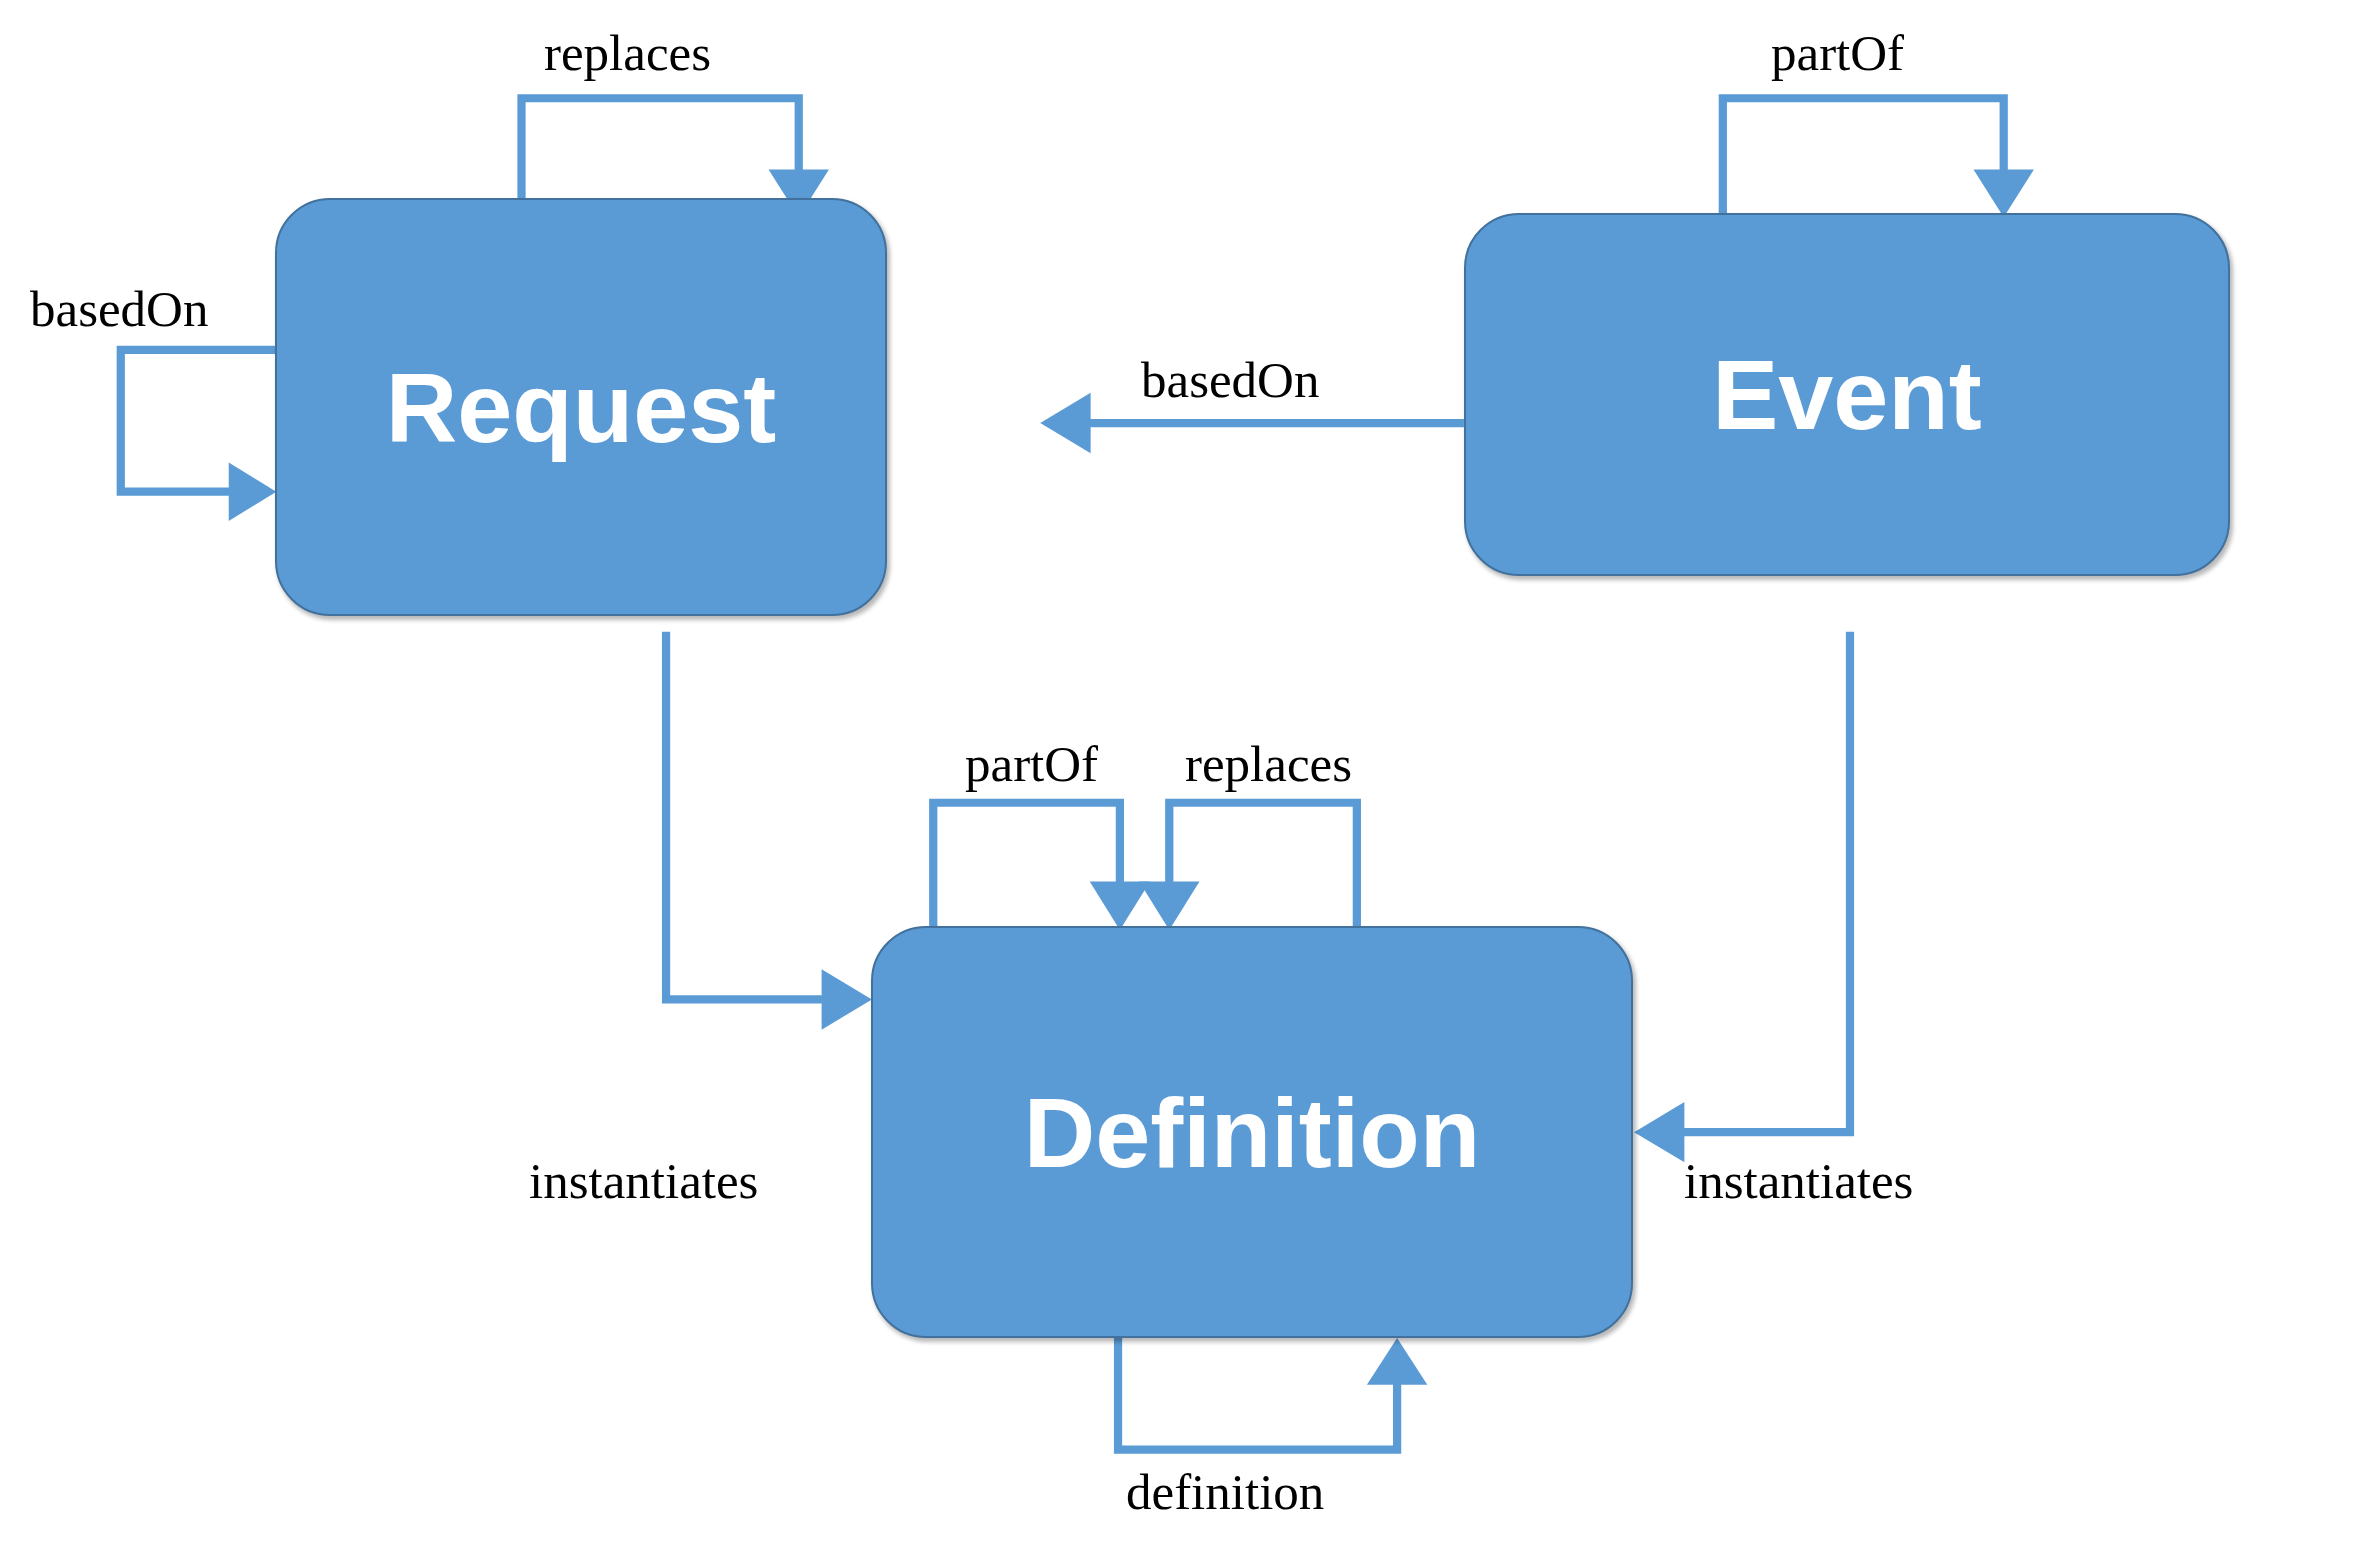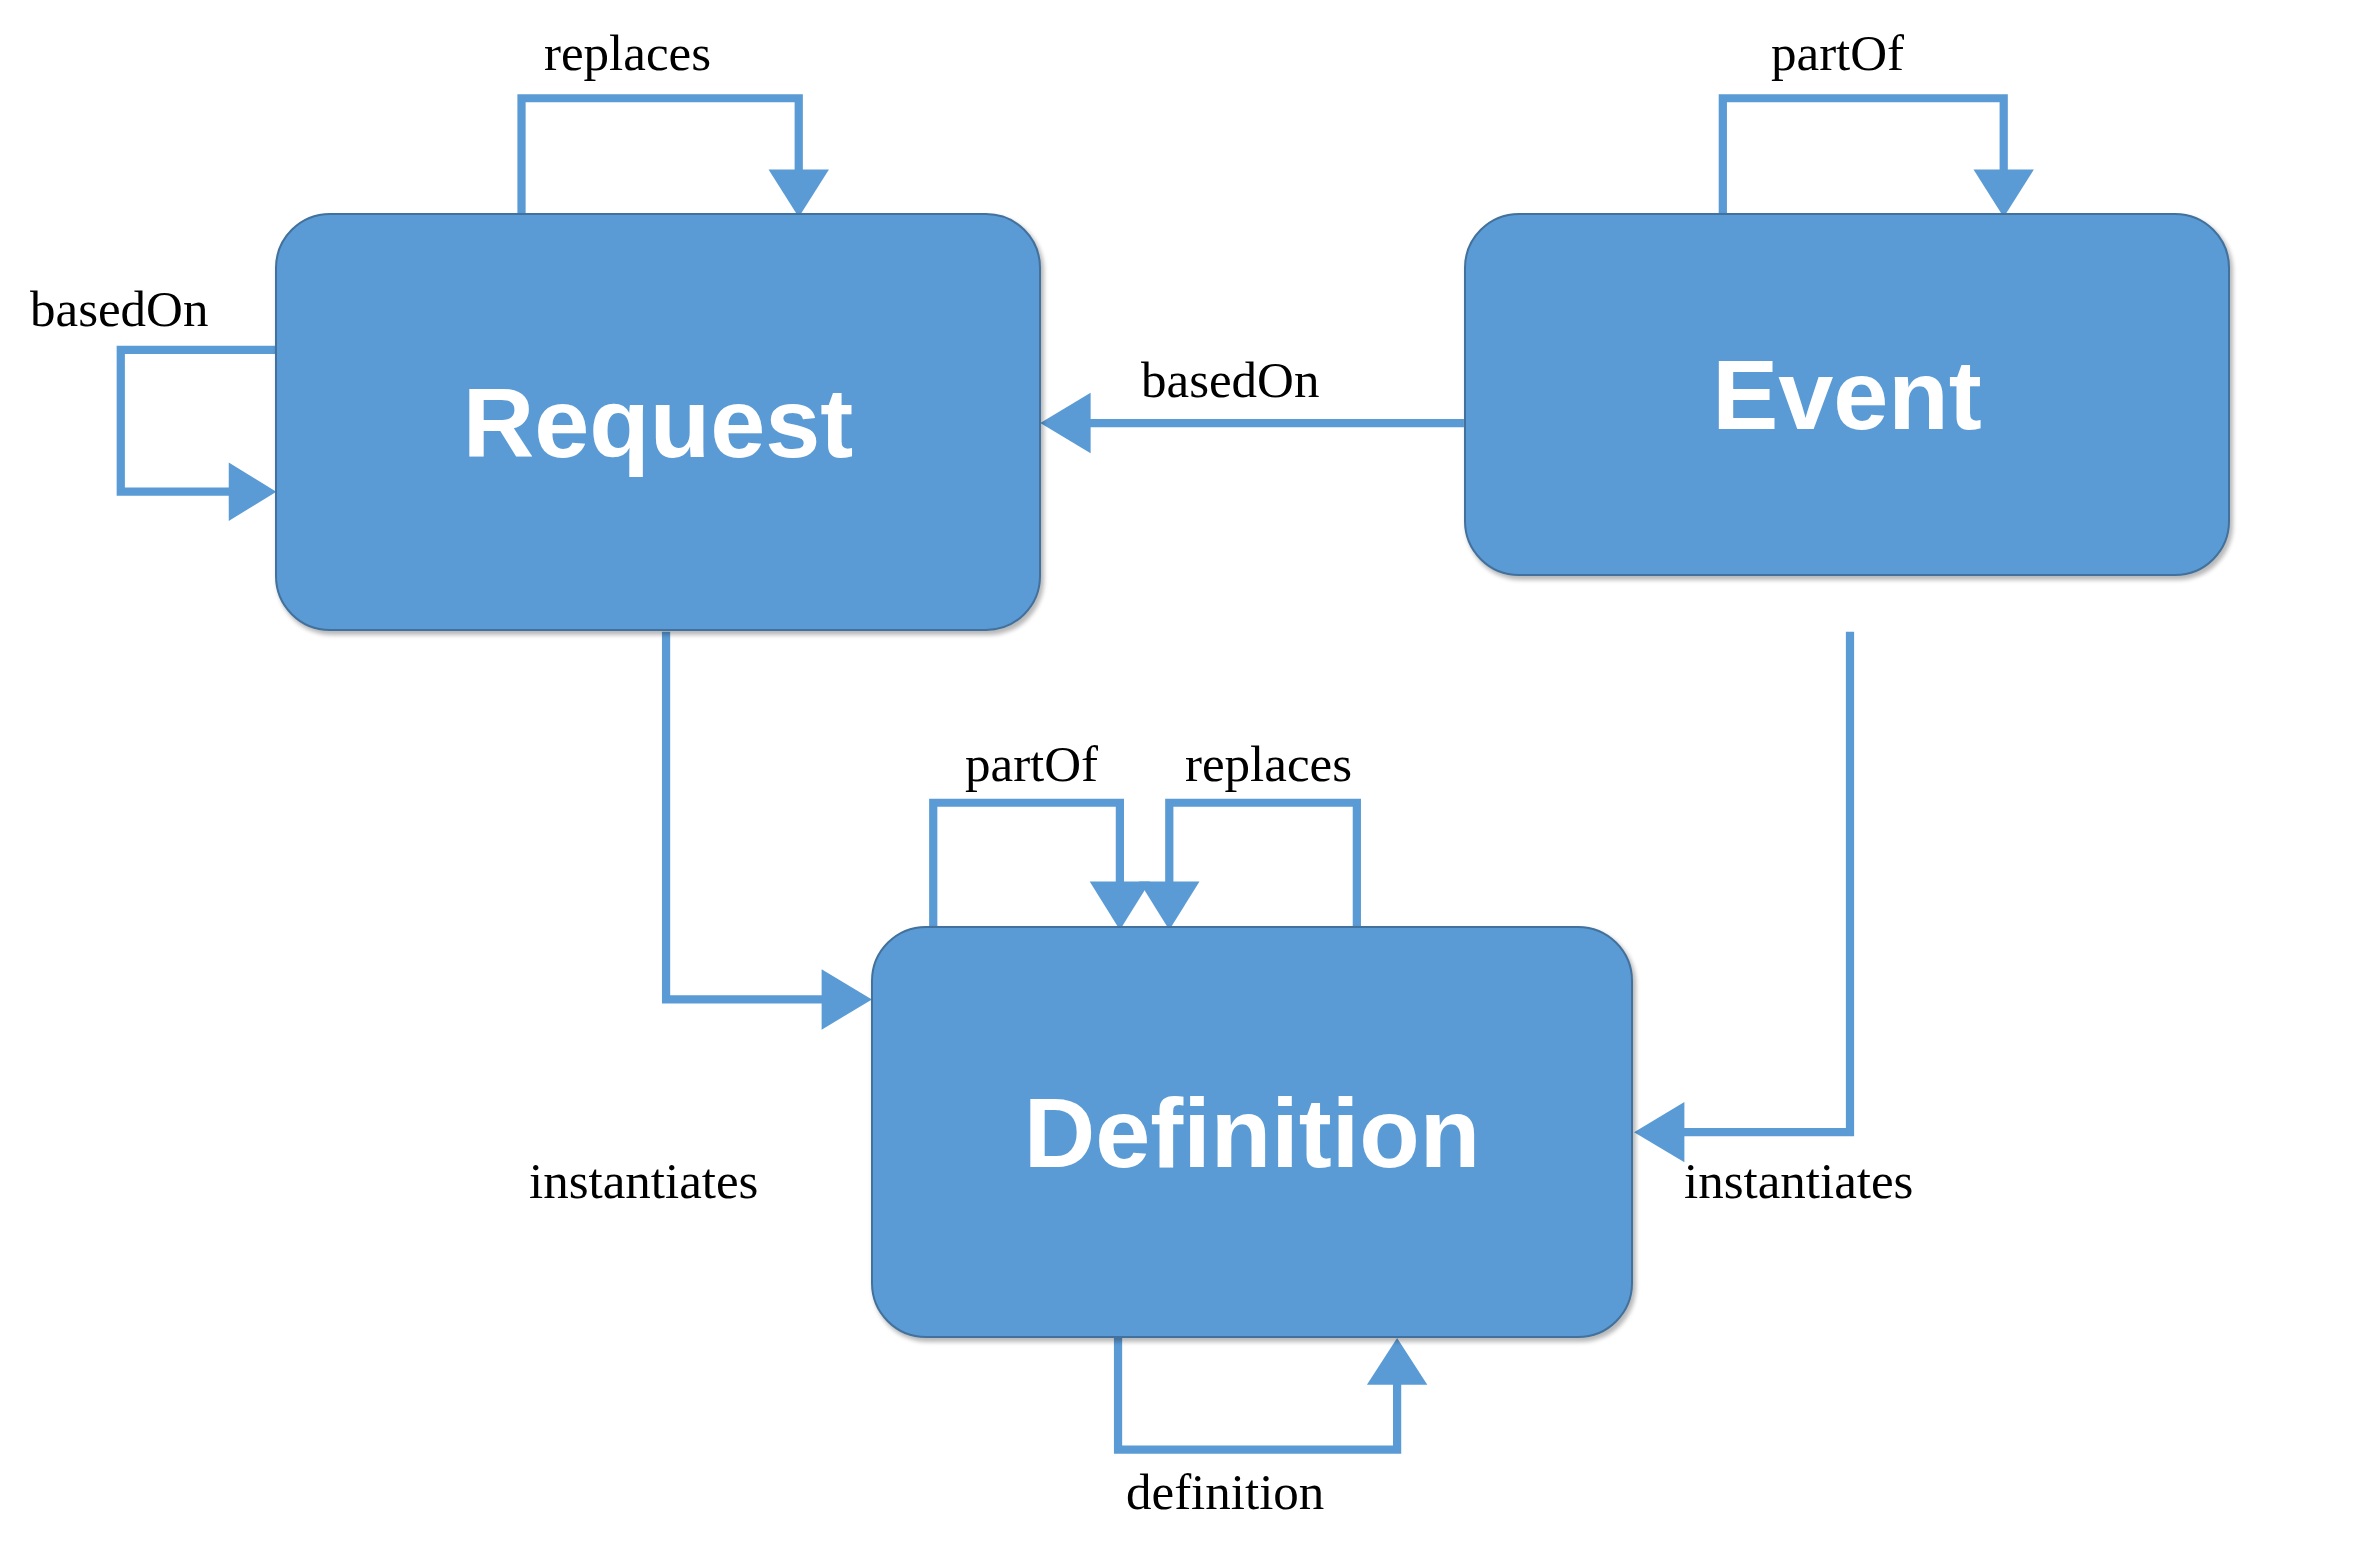--- a/index.html
+++ b/index.html
@@ -91,21 +91,21 @@
       </g>
 
       <g>
         <path d="M 1222 1460 L 1222 1584 L 1527 1584 L 1527 1495"></path>
         <polygon points="1527,1462 1494,1513 1560,1513" fill="#5B9BD5" stroke="none"></polygon>
       </g>
 
     </g>
   </svg>
 
-  <div class="node" style="left:275px;top:213px;width:766px;height:418px;">
+  <div class="node" style="left:275px;top:198px;width:612px;height:418px;">
     <span class="node-label">Request</span>
   </div>
 
   <div class="node" style="left:1464px;top:213px;width:766px;height:363px;">
     <span class="node-label">Event</span>
   </div>
 
   <div class="node" style="left:871px;top:926px;width:762px;height:412px;">
     <span class="node-label">Definition</span>
   </div>

